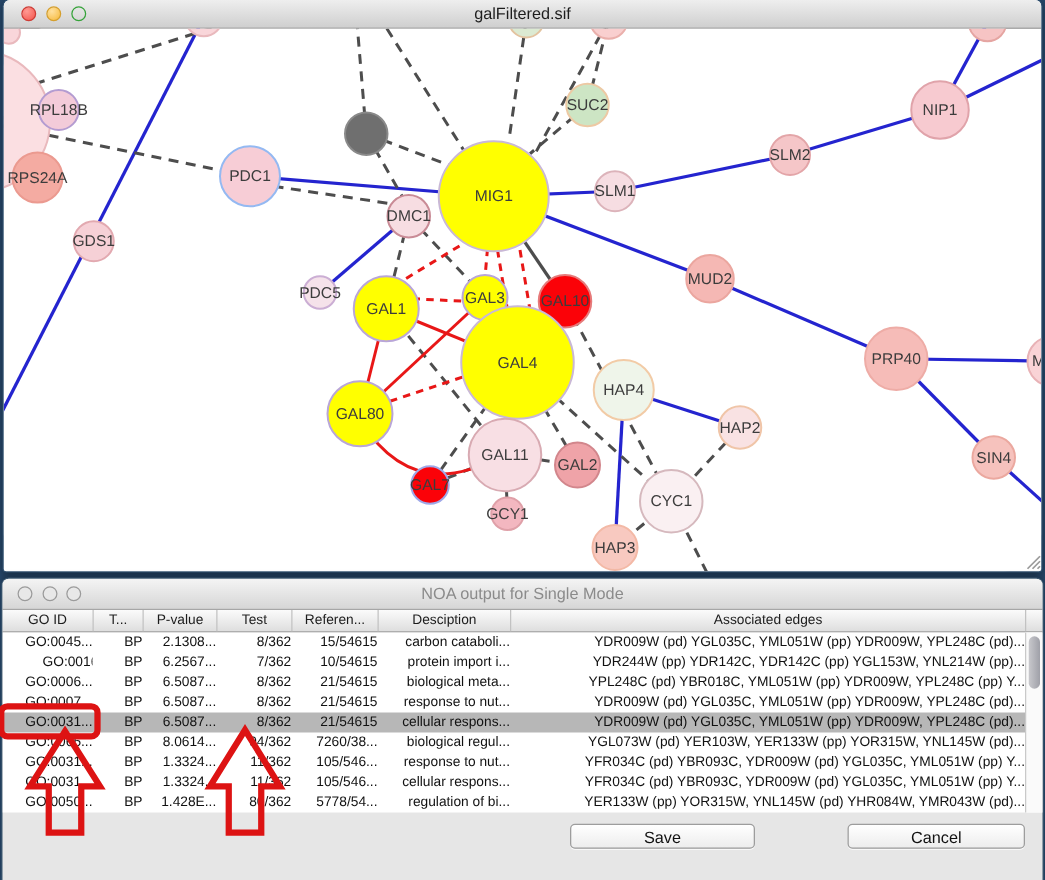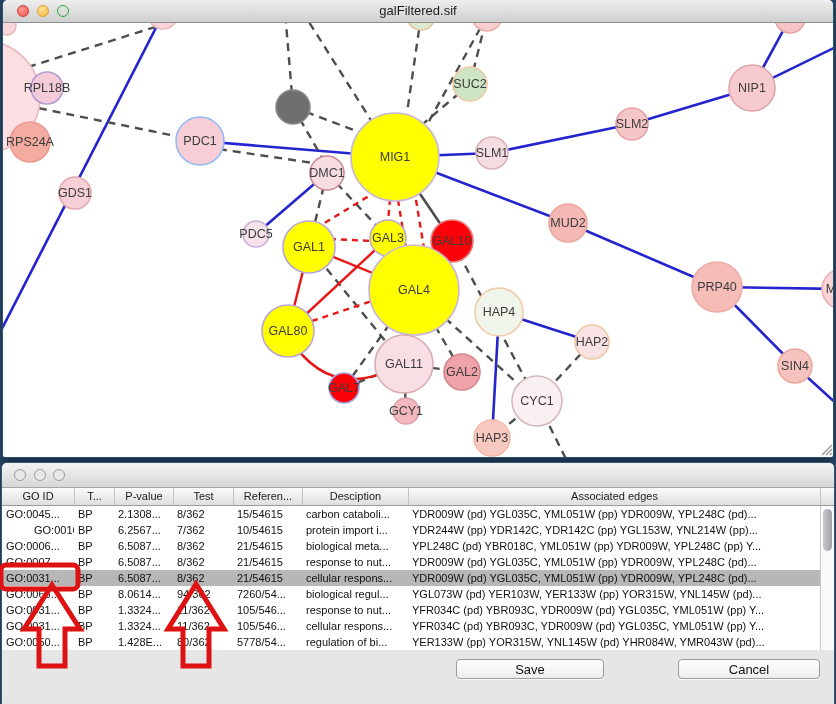--- a/index.html
+++ b/index.html
@@ -48,21 +48,21 @@
     font-size:13px;color:#8b8b8b;
   }
   .tl-inactive{position:absolute;top:6px;width:12px;height:12px;border-radius:50%;
     box-sizing:border-box;border:1px solid #9b9b9b;background:#e8e8e8;}
   .thead{display:flex;height:17px;background:linear-gradient(#fbfbfb,#dedede);
     border-bottom:1px solid #9c9c9c;}
   .th{box-sizing:border-box;font-size:11px;color:#1c1c1c;text-align:center;
     line-height:16px;border-left:1px solid #c2c2c2;overflow:hidden;white-space:nowrap;}
   .th:first-child{border-left:none;}
   .tbody{position:relative;background:#fff;height:144px;}
-  .trow{display:flex;height:16px;line-height:16px;}
+  .trow{display:flex;height:16px;line-height:16px;text-align:right;}
   .trow.selected{background:#b7b7b7;}
   .td{box-sizing:border-box;font-size:11px;color:#111;padding-left:4px;
     overflow:hidden;white-space:nowrap;}
   .vscroll{position:absolute;right:0;top:0;width:14px;height:144px;
     background:#fafafa;border-left:1px solid #c9c9c9;box-sizing:border-box;}
   .vthumb{position:absolute;left:2px;top:3px;width:9px;height:42px;border-radius:5px;
     background:linear-gradient(90deg,#c8c8cc,#9fa0a8);}
   .btn{
     position:absolute;height:20px;box-sizing:border-box;
     background:linear-gradient(#ffffff,#ededed);
@@ -206,20 +206,21 @@
         <line x1="830" y1="454" x2="832" y2="452" stroke="#9a9a9a" stroke-width="1.4"></line>
       </svg>
   </div>
 </div>
 
 <div class="noa-window">
   <div class="noa-titlebar">
     <span class="tl-inactive" style="left:12px"></span>
     <span class="tl-inactive" style="left:32px"></span>
     <span class="tl-inactive" style="left:51px"></span>
+    <div class="title">NOA output for Single Mode</div>
   </div>
   <div class="thead" id="thead">
       <div class="th" style="width: 72px;">GO ID</div>
       <div class="th" style="width: 40px;">T...</div>
       <div class="th" style="width: 59px;">P-value</div>
       <div class="th" style="width: 60px;">Test</div>
       <div class="th" style="width: 69px;">Referen...</div>
       <div class="th" style="width: 106px;">Desciption</div>
       <div class="th" style="width: 412px;">Associated edges</div>
       <div class="th" style="width: 14px;"></div>
@@ -269,21 +270,21 @@
         <div class="td" style="width: 60px;">8/362</div>
         <div class="td" style="width: 69px;">21/54615</div>
         <div class="td" style="width: 106px;">cellular respons...</div>
         <div class="td" style="width: 412px;">YDR009W (pd) YGL035C, YML051W (pp) YDR009W, YPL248C (pd)...</div>
       </div>
       <div class="trow">
         <div class="td" style="width: 72px;">GO:0065...</div>
         <div class="td" style="width: 40px;">BP</div>
         <div class="td" style="width: 59px;">8.0614...</div>
         <div class="td" style="width: 60px;">94/362</div>
-        <div class="td" style="width: 69px;">7260/54...</div>
+        <div class="td" style="width: 69px;">7260/38...</div>
         <div class="td" style="width: 106px;">biological regul...</div>
         <div class="td" style="width: 412px;">YGL073W (pd) YER103W, YER133W (pp) YOR315W, YNL145W (pd)...</div>
       </div>
       <div class="trow">
         <div class="td" style="width: 72px;">GO:0031...</div>
         <div class="td" style="width: 40px;">BP</div>
         <div class="td" style="width: 59px;">1.3324...</div>
         <div class="td" style="width: 60px;">11/362</div>
         <div class="td" style="width: 69px;">105/546...</div>
         <div class="td" style="width: 106px;">response to nut...</div>

